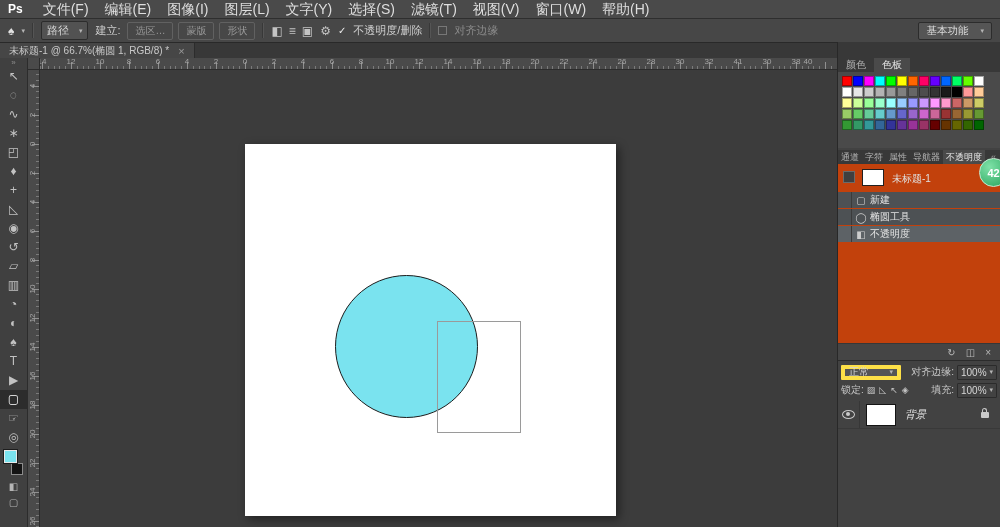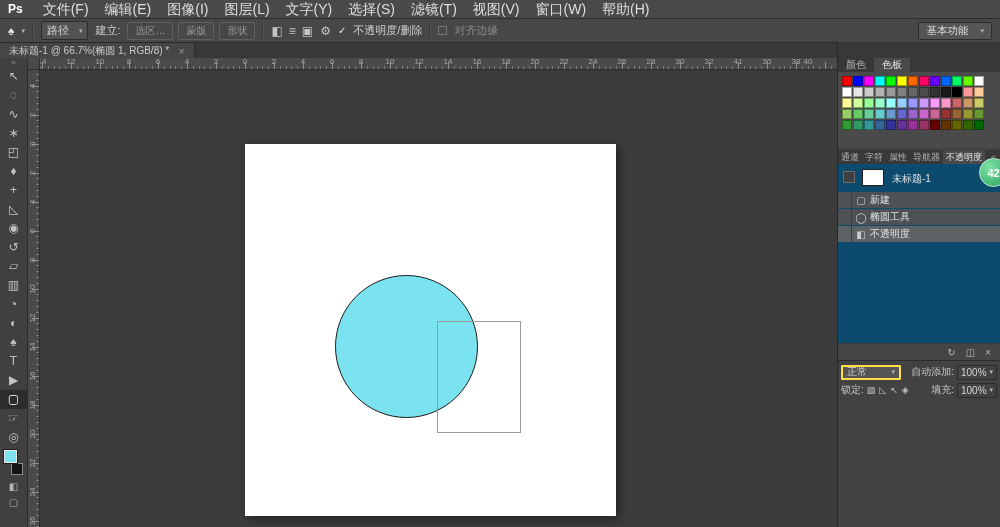--- a/index.html
+++ b/index.html
@@ -89,21 +89,21 @@
               display:flex;align-items:flex-end}
   #swatchpanel{position:absolute;left:0;top:30px;width:100%;height:76px;background:#4a4a4a}
   #swatchgrid{position:absolute;left:4px;top:4px;width:146px;display:flex;flex-wrap:wrap;gap:1px}
   .swatch{width:10px;height:10px;border:1px solid rgba(0,0,0,.35);box-sizing:border-box}
 
   #grouptabs{position:absolute;left:0;top:108px;width:100%;height:14px;background:#383838;
              display:flex;align-items:center;overflow:hidden}
   #grouptabs-list{display:flex}
   #collapse2{margin-left:auto;padding-right:4px;color:#9c9c9c;font-size:9px}
 
-  #historypanel{position:absolute;left:0;top:122px;width:100%;height:196px;background:#0c4a6e}
+  #historypanel{position:absolute;left:0;top:122px;width:100%;height:196px;background:#c2410c}
   #snapshotrow{position:absolute;left:0;top:4px;width:100%;height:20px}
   .srcwell{position:absolute;left:5px;top:3px;width:12px;height:12px;border:1px solid #6b6b6b;
            background:#3f3f3f;box-sizing:border-box}
   .snapthumb{position:absolute;left:24px;top:1px;width:22px;height:17px;background:#fff;
              border:1px solid #202020;box-sizing:border-box}
   .snaplabel{position:absolute;left:54px;top:4px;font-size:10px;color:#e0e0e0}
   #historylist{position:absolute;left:0;top:28px;width:100%}
   .hrow{display:flex;align-items:center;height:16px;margin-bottom:1px;background:#4d5154}
   .hrow.selected{background:#5d6266}
   .hwell{width:14px;height:100%;border-right:1px solid #3b3b3b;box-sizing:border-box}
@@ -114,21 +114,21 @@
                  gap:10px;padding-right:9px;box-sizing:border-box}
   .hf-icon{color:#b8b8b8;font-size:10px}
 
   #layerspanel{position:absolute;left:0;top:318px;width:100%;height:167px;background:#424242;
                border-top:1px solid #2b2b2b;box-sizing:border-box}
   #layerctrl1,#layerctrl2{position:absolute;left:0;width:100%;height:16px;display:flex;
                align-items:center;padding:0 3px;box-sizing:border-box;gap:3px}
   #layerctrl1{top:3px}
   #layerctrl2{top:21px}
   .selbox{display:flex;align-items:center;justify-content:space-between;width:60px;height:15px;
-          background:#555;border:2px solid #fde047;border-radius:1px;padding:0 4px;font-size:10px;box-sizing:border-box}
+          background:#555;border:4px solid #fde047;border-radius:1px;padding:0 4px;font-size:10px;box-sizing:border-box}
   .lbl{font-size:10px;color:#c6c6c6;white-space:nowrap}
   .valbox{display:flex;align-items:center;justify-content:space-between;width:40px;height:15px;
           border:1px solid #2b2b2b;border-radius:1px;padding:0 3px;font-size:10px;box-sizing:border-box}
   .pushright{margin-left:auto}
   #lockicons{display:flex;gap:4px;align-items:center}
   .lk{font-size:9px;color:#c2c2c2}
   #layerlist{position:absolute;left:0;top:40px;width:100%}
   .lrow{display:flex;align-items:center;height:27px;border-bottom:1px solid #393939;position:relative}
   .lrow.selected{background:#4e575e}
   .eyewell{width:22px;height:100%;border-right:1px solid #373737;display:flex;align-items:center;
@@ -418,39 +418,47 @@
           <span class="hf-icon">×</span>
         </div>
     </div>
 
     <div id="layerspanel">
       <div id="layerctrl1">
         <div class="selbox">
           <span>正常</span>
           <span class="caret">▾</span>
         </div>
-        <span class="lbl pushright">自动添加:</span>
+        <span class="lbl pushright">对齐边缘:</span>
         <div class="valbox">
           <span>100%</span>
           <span class="caret">▾</span>
         </div>
       </div>
       <div id="layerctrl2">
         <span class="lbl">锁定:</span>
         <span id="lockicons">
             <span class="lk">▨</span>
             <span class="lk">◺</span>
             <span class="lk">↖</span>
             <span class="lk">◈</span>
           </span>
         <span class="lbl pushright">填充:</span>
         <div class="valbox">
           <span>100%</span>
           <span class="caret">▾</span>
         </div>
       </div>
       <div id="layerlist">
+          <div class="lrow">
+            <span class="eyewell">
+              <span class="eye"></span>
+            </span>
+            <span class="lthumb" style="background: rgb(255, 255, 255);"></span>
+            <span class="lname italic">背景</span>
+            <span class="lockicon"></span>
+          </div>
         </div>
     </div>
   </div>
 
   <div id="badge" style="background: radial-gradient(circle at 35% 30%, rgb(127, 226, 168), rgb(39, 163, 92));">42</div>
 </div>
 
 </body></html>

